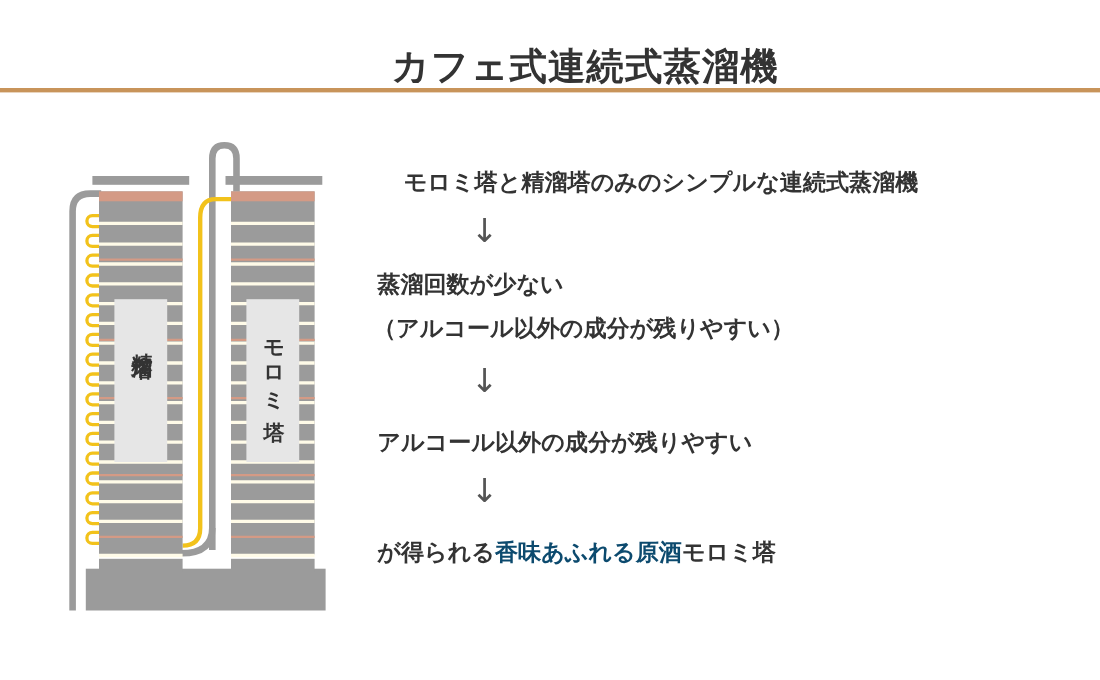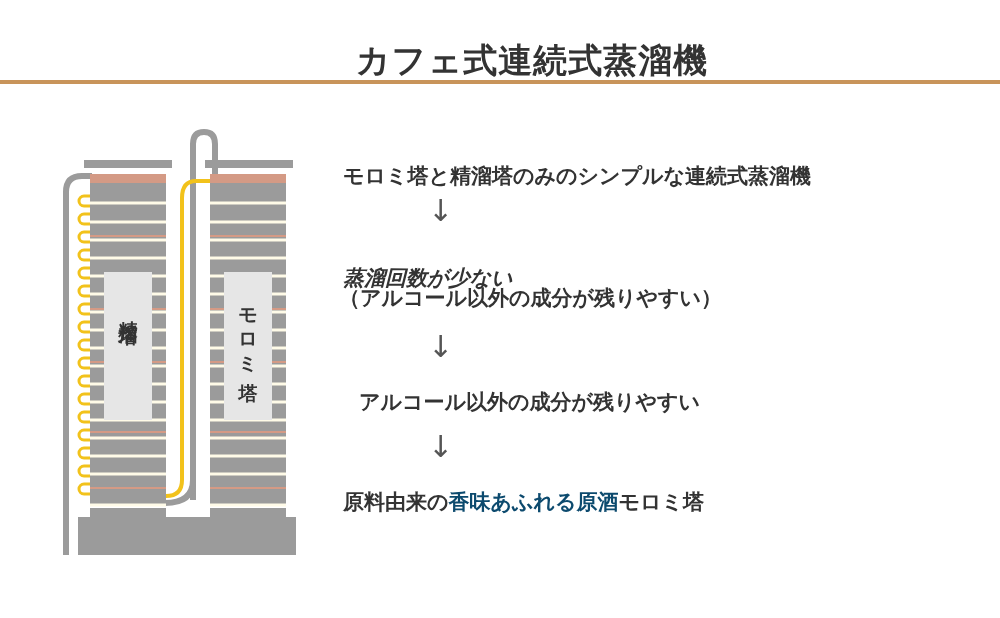--- a/index.html
+++ b/index.html
@@ -125,26 +125,26 @@
 
   <rect x="78" y="517" width="218" height="38" fill="#9b9b9b"></rect>
   <rect x="90" y="508" width="76" height="12" fill="#9b9b9b"></rect>
   <rect x="210" y="508" width="76" height="12" fill="#9b9b9b"></rect>
 </svg>
 
 <div class="vlabel" style="left:116px; top:306px;">精溜塔</div>
 <div class="vlabel" style="left:236px; top:296px;">モロミ塔</div>
 
 <div class="steps">
-  <div class="step" style="top:162px;">モロミ塔と精溜塔のみのシンプルな連続式蒸溜機</div>
+  <div class="step" style="top:152px;margin-left:24px;">モロミ塔と精溜塔のみのシンプルな連続式蒸溜機</div>
   <div class="arrow" style="top:196px;">↓</div>
 
-  <div class="step" style="top:264px;font-style:italic;">蒸溜回数が少ない</div>
+  <div class="step" style="top:244px;">蒸溜回数が少ない</div>
   <div class="step" style="top:284px; left:-4px;">（アルコール以外の成分が残りやすい）</div>
   <div class="arrow" style="top:332px;">↓</div>
 
-  <div class="step" style="top:388px;margin-left:16px;">アルコール以外の成分が残りやすい</div>
+  <div class="step" style="top:388px;">アルコール以外の成分が残りやすい</div>
   <div class="arrow" style="top:432px;">↓</div>
 
   <div class="step" style="top:488px;">
-    <span>原料由来の</span><span class="hl">香味あふれる原酒</span><span>モロミ塔</span>
+    <span>が得られる</span><span class="hl">香味あふれる原酒</span><span>モロミ塔</span>
   </div>
 </div>
 
 </body></html>

